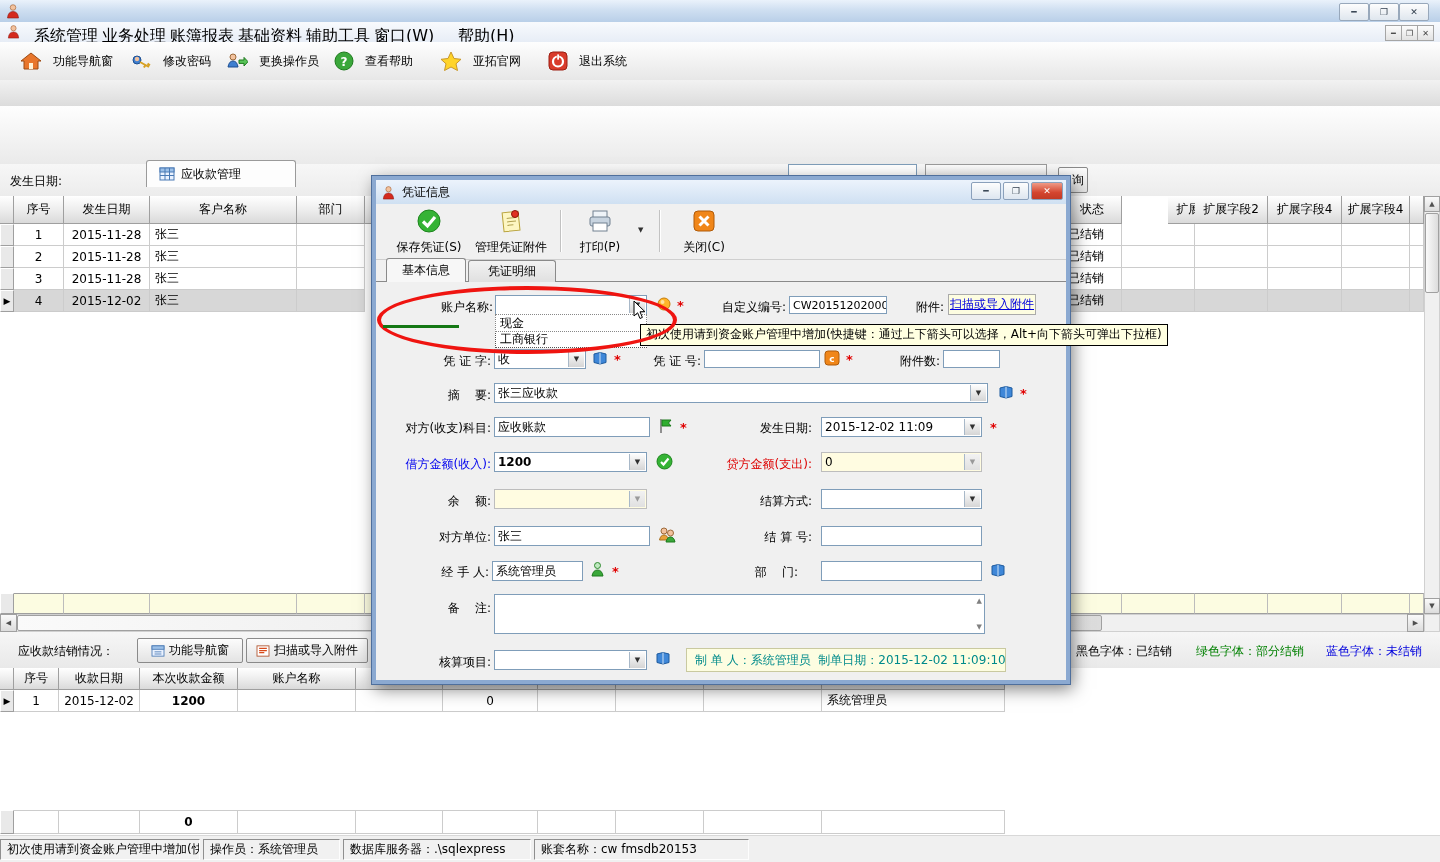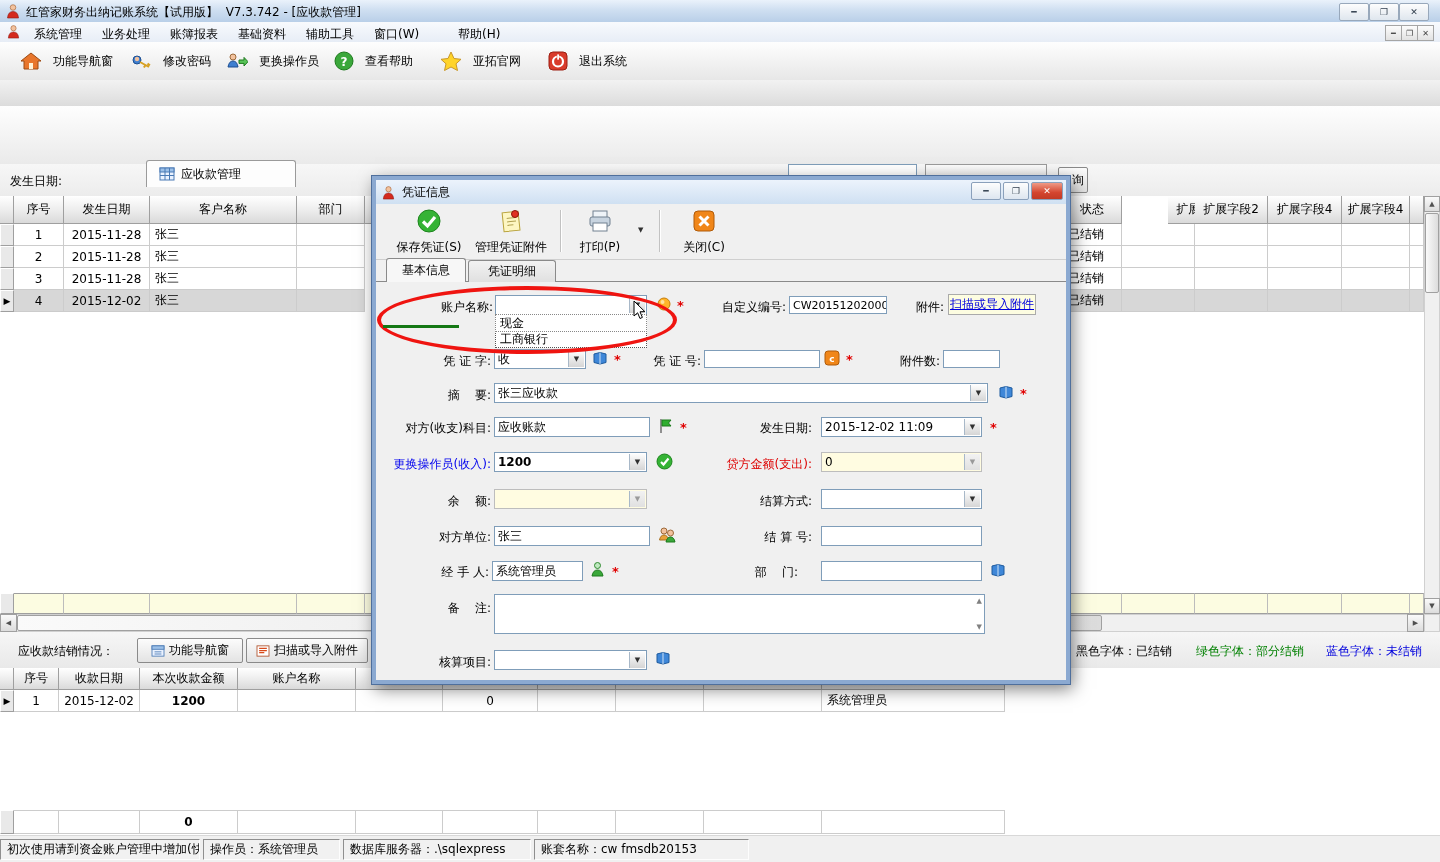--- a/index.html
+++ b/index.html
@@ -10,21 +10,21 @@
   .cen{justify-content:center}
   
   .titlebar{left:0;top:0;width:1440px;height:22px;background:linear-gradient(#eaf2fb,#cfdff1 45%,#b9cfe8);border-bottom:1px solid #8fa9c8}
   .menubar{left:0;top:22px;width:1440px;height:20px;background:linear-gradient(#f8fafd,#e7edf6);border-bottom:1px solid #c4cedb}
   .toolbar1{left:0;top:42px;width:1440px;height:38px;background:linear-gradient(#fefefe,#e7e7e7);border-bottom:1px solid #c9c9c9}
   .tabbar{left:0;top:80px;width:1440px;height:26px;background:linear-gradient(#f2f2f2,#dcdcdc);border-bottom:1px solid #a8a8a8}
   .toolbar2{left:0;top:106px;width:1440px;height:58px;background:linear-gradient(#fefefe,#eaeaea);border-bottom:1px solid #c9c9c9}
   .filterbar{left:0;top:164px;width:1440px;height:32px;background:linear-gradient(#f7f7f7,#ececec)}
   .winbtn{width:28px;height:16px;background:linear-gradient(#fdfdfd,#dfe6ee);border:1px solid #98a8bb;border-radius:2px;display:flex;align-items:center;justify-content:center;font-size:9px;color:#33404f}
   .mdibtn{width:15px;height:14px;background:linear-gradient(#fcfcfc,#e2e2e2);border:1px solid #a5a5a5;display:flex;align-items:center;justify-content:center;font-size:8px;color:#444}
-  .menuitem{height:25px;display:flex;align-items:center;padding:0 10px;font-size:12px}
+  .menuitem{height:25px;display:flex;align-items:flex-end;padding:0 10px;font-size:16px}
   .tb1btn{height:34px;display:flex;align-items:center;gap:11px;padding:0 8px;font-size:12px}
   .tb2btn{position:absolute;top:110px;height:52px;display:flex;flex-direction:column;align-items:center;justify-content:space-between;padding:2px 0;font-size:12px}
   .sep{position:absolute;width:1px;background:#c2c2c2;box-shadow:1px 0 0 #ffffff}
   .tab{position:absolute;top:82px;height:24px;display:flex;align-items:center;gap:6px;padding:0 12px;font-size:12px;background:linear-gradient(#fafafa,#dedede);border:1px solid #9a9a9a;border-bottom:none;border-radius:3px 3px 0 0}
   .tab.active{top:80px;height:26px;background:#fdfdfd;z-index:2}
   .combo{position:absolute;background:#fff;border:1px solid #7f9db9;font-size:12px;line-height:18px;padding:0 3px;white-space:pre;overflow:hidden}
   .dd{position:absolute;top:1px;right:1px;bottom:1px;width:15px;background:linear-gradient(#fdfdfd,#d5d5d5);border-left:1px solid #a8b8c8;display:flex;align-items:center;justify-content:center;font-size:7px;color:#303030}
   .dd.dis{color:#9a9a9a;background:linear-gradient(#f2f2f2,#e0e0e0)}
   .inp{position:absolute;background:#fff;border:1px solid #7f9db9;font-size:12px;line-height:17px;padding:0 3px;white-space:pre;overflow:hidden}
   .disbg{background:#fffce1;border-color:#bdbdbd}
@@ -58,21 +58,20 @@
 
 <div id="screen">
 
   <div class="abs titlebar">
     <span class="abs icw" style="left:5px;top:3px">
         <svg width="16" height="16" viewBox="0 0 16 16">
           <circle cx="8" cy="4.5" r="2.8" fill="#f2c29e" stroke="#a05a2a" stroke-width=".6"></circle>
           <path d="M2.5 15 Q3 8.5 8 8.5 Q13 8.5 13.5 15 Z" fill="#d42a1e" stroke="#8c1710" stroke-width=".6"></path>
         </svg>
       </span>
-    <span class="abs nw" style="left:26px;top:4px">红管家财务出纳记账系统【试用版】  V7.3.742 - [应收款管理]</span>
     <div class="abs winbtn" style="left:1339px;top:3px">━</div>
     <div class="abs winbtn" style="left:1369px;top:3px">❐</div>
     <div class="abs winbtn" style="left:1399px;top:3px">✕</div>
   </div>
 
   <div class="abs menubar">
     <span class="abs icw" style="left:6px;top:2px">
         <svg width="15" height="15" viewBox="0 0 16 16">
           <circle cx="8" cy="4.5" r="2.8" fill="#f2c29e" stroke="#a05a2a" stroke-width=".6"></circle>
           <path d="M2.5 15 Q3 8.5 8 8.5 Q13 8.5 13.5 15 Z" fill="#d42a1e" stroke="#8c1710" stroke-width=".6"></path>
@@ -697,21 +696,21 @@
         <svg width="16" height="16" viewBox="0 0 16 16">
           <path d="M3 1 V15" stroke="#707070" stroke-width="1.5"></path>
           <path d="M4 2 h9 l-2.5 3 2.5 3 h-9 z" fill="#2fae2f" stroke="#1d7a1d"></path>
         </svg>
       </span>
     <span class="abs req" style="left:304px;top:240px">*</span>
     <div class="dlbl" style="left:374px;top:240px;width:62px">发生日期:</div>
     <div class="combo" style="left:445px;top:237px;width:161px;height:20px;box-sizing:border-box"><span>2015-12-02 11:09</span><span class="dd">▼</span></div>
     <span class="abs req" style="left:614px;top:240px">*</span>
 
-    <div class="dlbl" style="left:8px;top:276px;width:107px;color:#0000ee">更换操作员(收入):</div>
+    <div class="dlbl" style="left:8px;top:276px;width:107px;color:#0000ee">借方金额(收入):</div>
     <div class="combo" style="left:118px;top:272px;width:153px;height:20px;box-sizing:border-box;font-weight:bold"><span>1200</span><span class="dd">▼</span></div>
     <span class="abs icw" style="left:280px;top:273px">
         <svg width="17" height="17" viewBox="0 0 17 17">
           <circle cx="8.5" cy="8.5" r="7.5" fill="#35b335" stroke="#1d851d"></circle>
           <path d="M5 9 L7.5 11.5 L12.5 5.5" stroke="#fff" stroke-width="2.2" fill="none"></path>
         </svg>
       </span>
     <div class="dlbl" style="left:344px;top:276px;width:92px;color:#dd0000">贷方金额(支出):</div>
     <div class="combo disbg" style="left:445px;top:272px;width:161px;height:20px;box-sizing:border-box"><span>0</span><span class="dd dis">▼</span></div>
 
@@ -758,27 +757,29 @@
     </div>
 
     <div class="dlbl" style="left:40px;top:474px;width:75px">核算项目:</div>
     <div class="combo" style="left:118px;top:470px;width:153px;height:20px;box-sizing:border-box"><span></span><span class="dd">▼</span></div>
     <span class="abs icw" style="left:279px;top:471px">
         <svg width="16" height="14" viewBox="0 0 16 14">
           <path d="M2 3 L8 1.5 L14 3 L14 11.5 L8 13 L2 11.5 Z" fill="#3f87d8" stroke="#1d5a9e"></path>
           <path d="M8 1.5 V13" stroke="#cfe2f6"></path>
         </svg>
       </span>
+    <div class="abs flexc nw" style="left:310px;top:468px;width:320px;height:24px;background:#fdfde1;border:1px solid #c9c9a0;box-sizing:border-box;padding:0 8px;color:#008b8b">制 单 人：系统管理员  制单日期：2015-12-02 11:09:10</div>
   </div>
 
   <div class="abs" style="left:495px;top:314px;width:152px;height:34px;background:#fff;border:1px dotted #555;box-sizing:border-box;z-index:21">
     <div style="height:16px;line-height:16px;padding:0 4px;outline:1px dotted #888">现金</div>
     <div style="height:16px;line-height:16px;padding:0 4px">工商银行</div>
   </div>
 
+  <div class="abs nw" style="left:640px;top:324px;height:20px;line-height:18px;background:#ffffe1;border:1px solid #000;padding:0 5px;z-index:22">初次使用请到资金账户管理中增加(快捷键：通过上下箭头可以选择，Alt+向下箭头可弹出下拉框)</div>
 
   <span class="abs" style="left:633px;top:301px;z-index:25"><svg width="14" height="20" viewBox="0 0 14 20">
         <path d="M1 0 L1 15 L4.6 11.8 L7 17.5 L9.4 16.4 L7 10.8 L11.8 10.6 Z" fill="#fff" stroke="#000"></path>
       </svg></span>
 
   <div class="abs" style="left:377px;top:286px;width:292px;height:60px;border:4px solid #ef1410;border-radius:50%;z-index:30"></div>
   <div class="abs" style="left:383px;top:325px;width:76px;height:3px;background:#157815;z-index:30"></div>
 
 </div>
 

